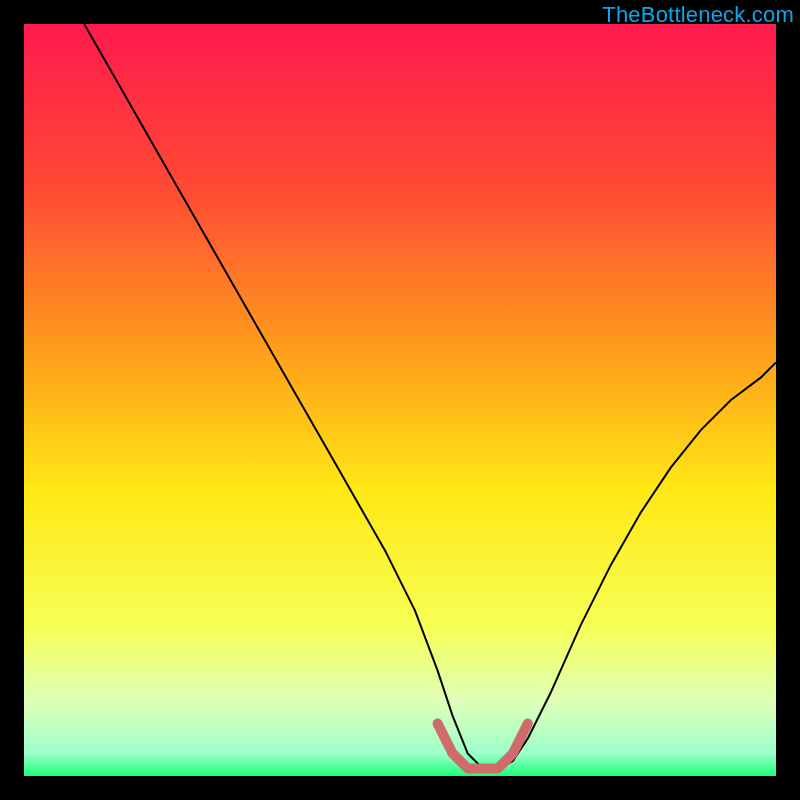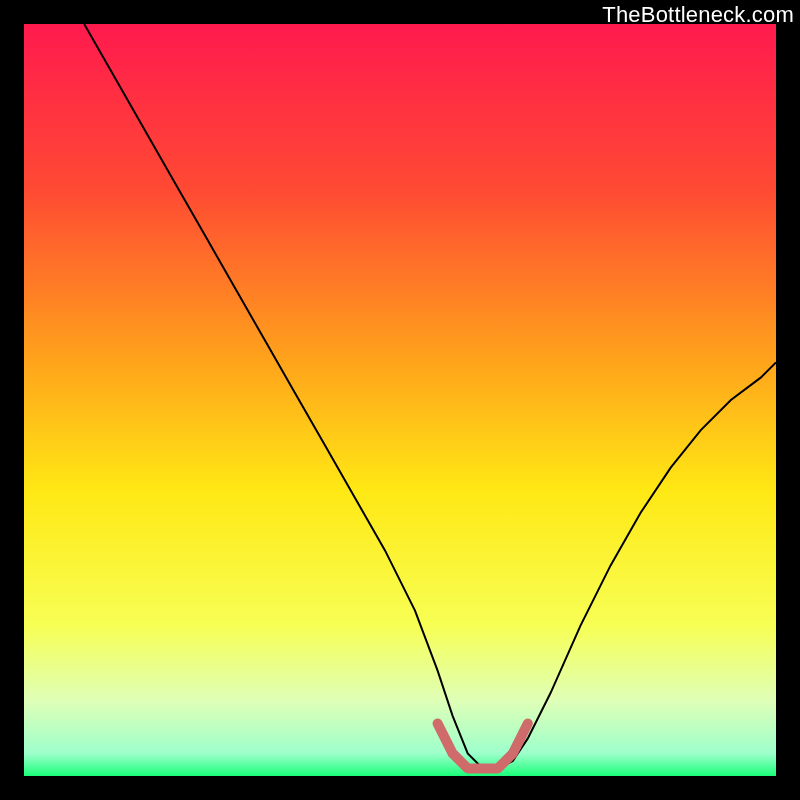--- a/index.html
+++ b/index.html
@@ -31,21 +31,21 @@
     inset: 0;
   }
   .curve-layer {
     position: absolute;
     inset: 0;
   }
   .watermark {
     position: absolute;
     top: 2px;
     right: 6px;
-    color: #ffffff;
+    color: #0ea5e9;
     font-size: 22px;
     font-weight: 500;
     letter-spacing: 0.2px;
   }
 </style>
 </head>
 <body>
 
 <div class="frame">
 

